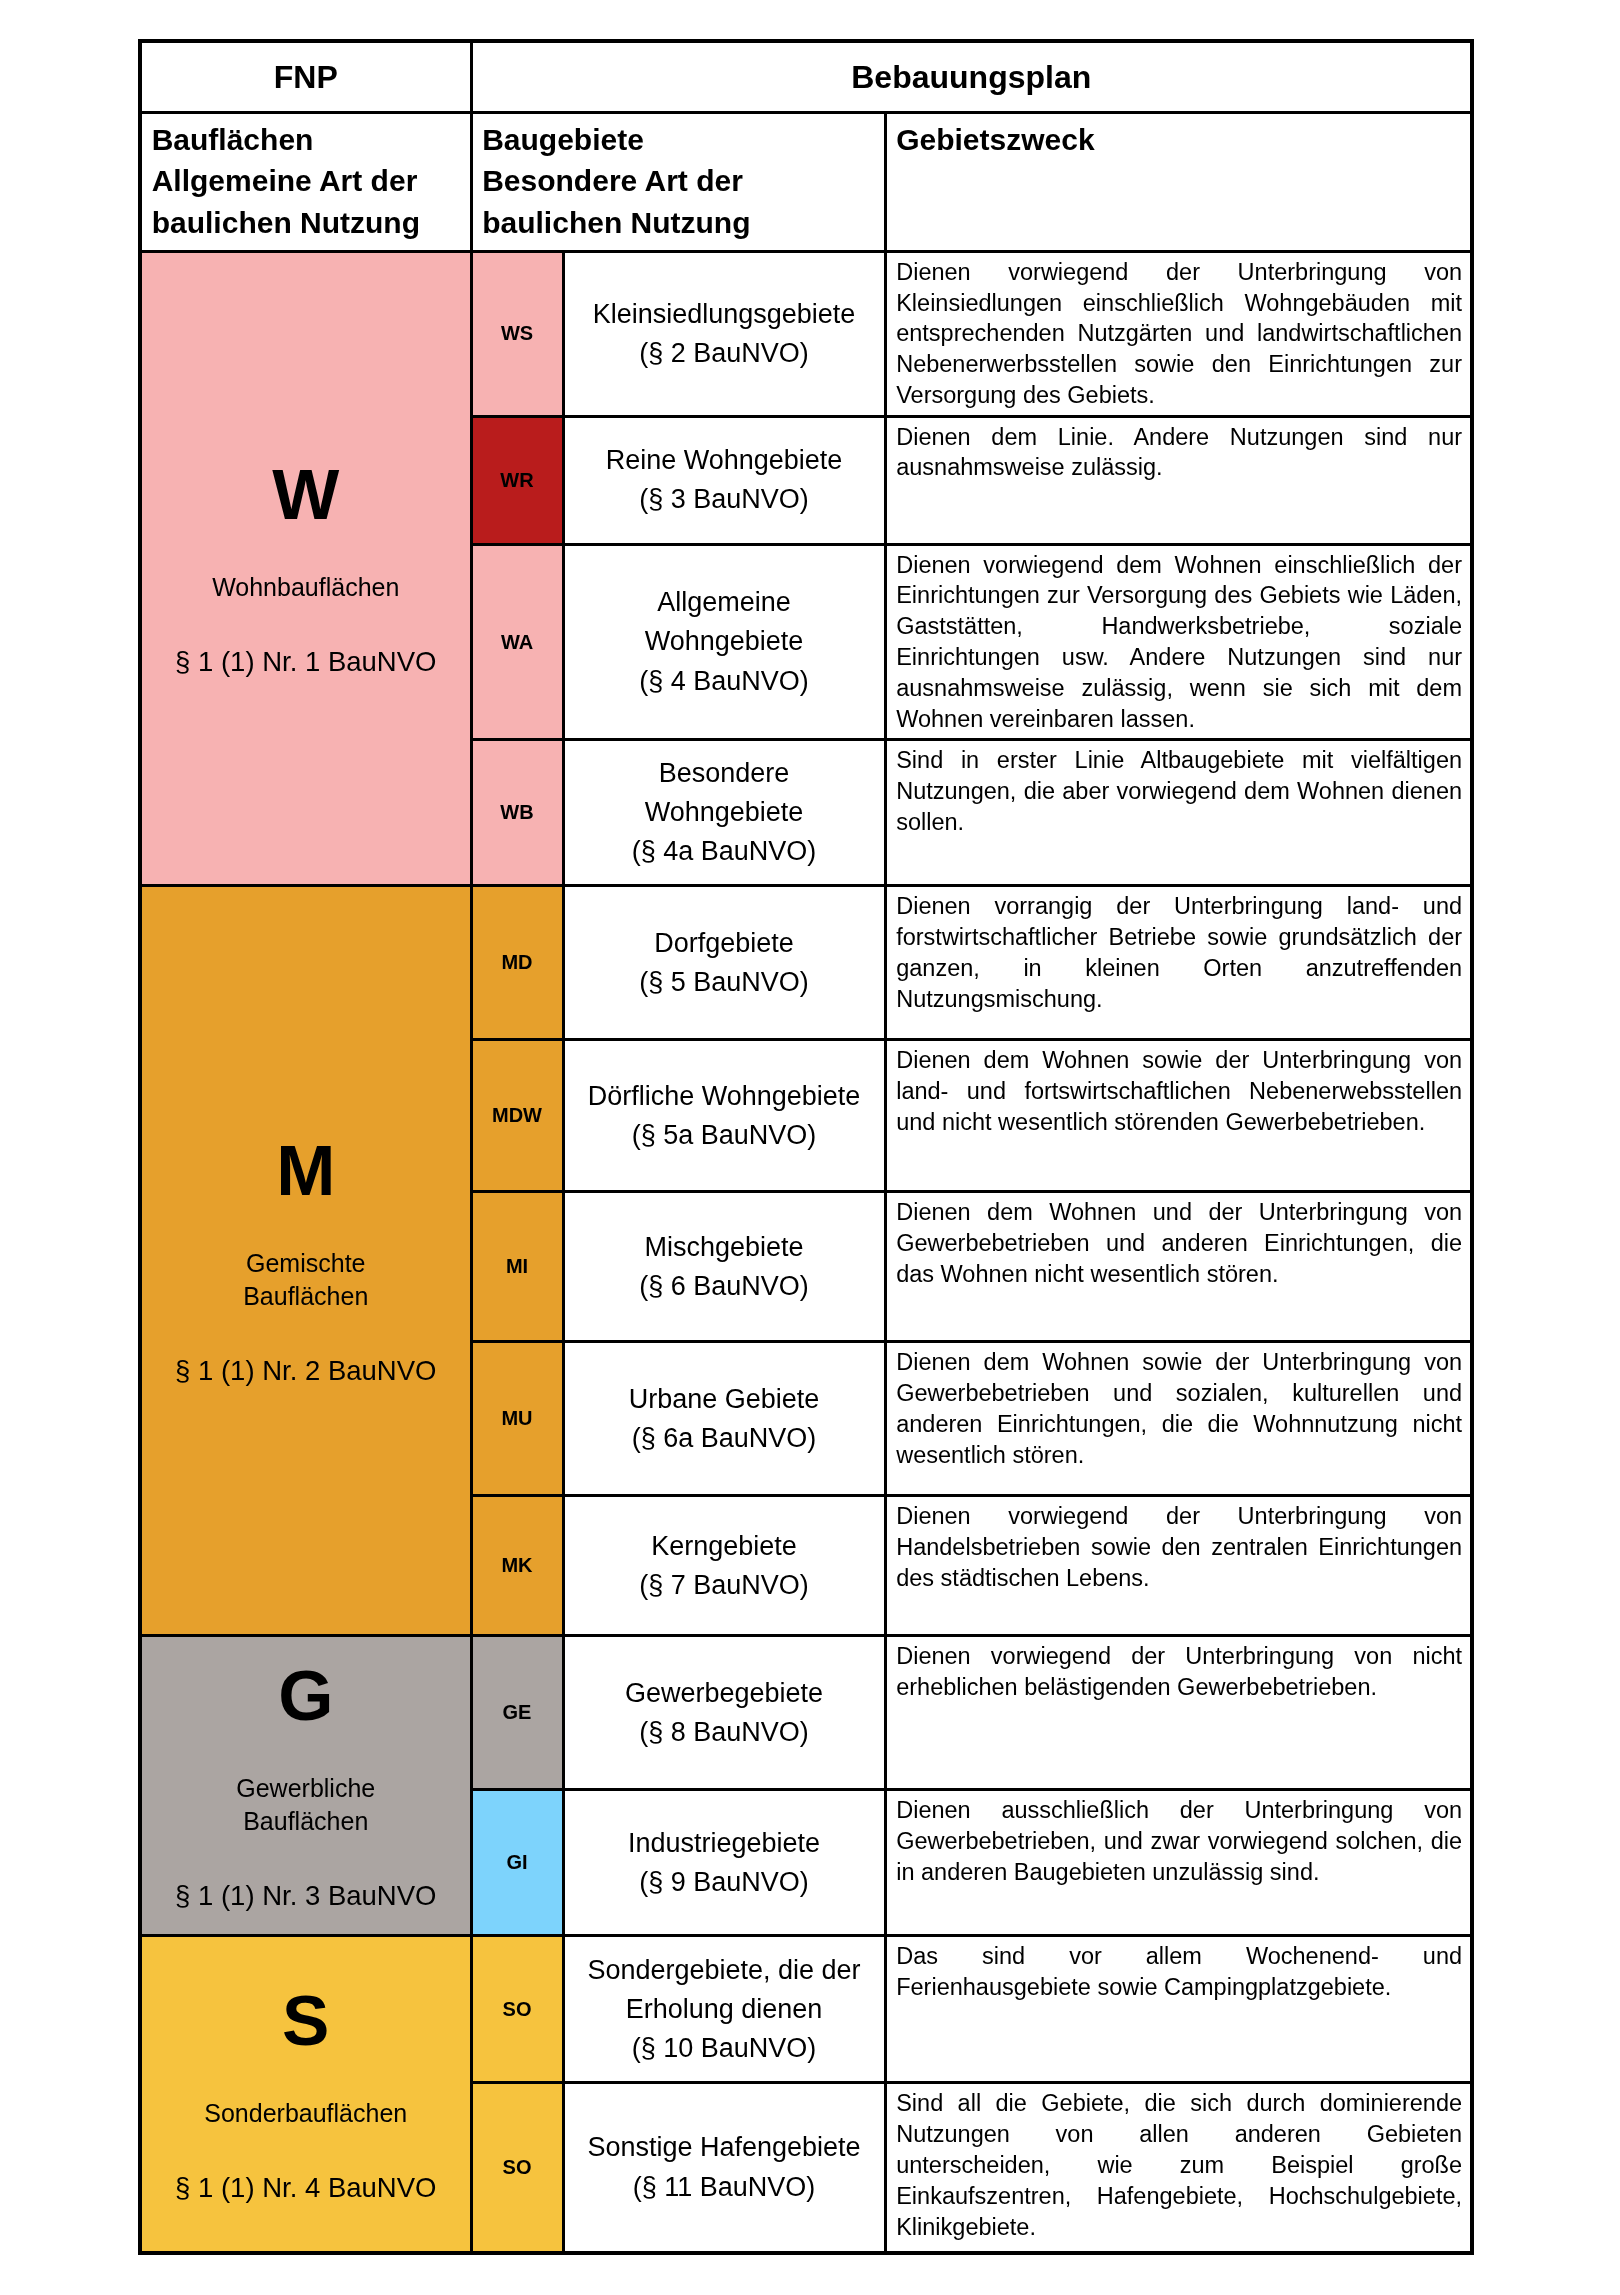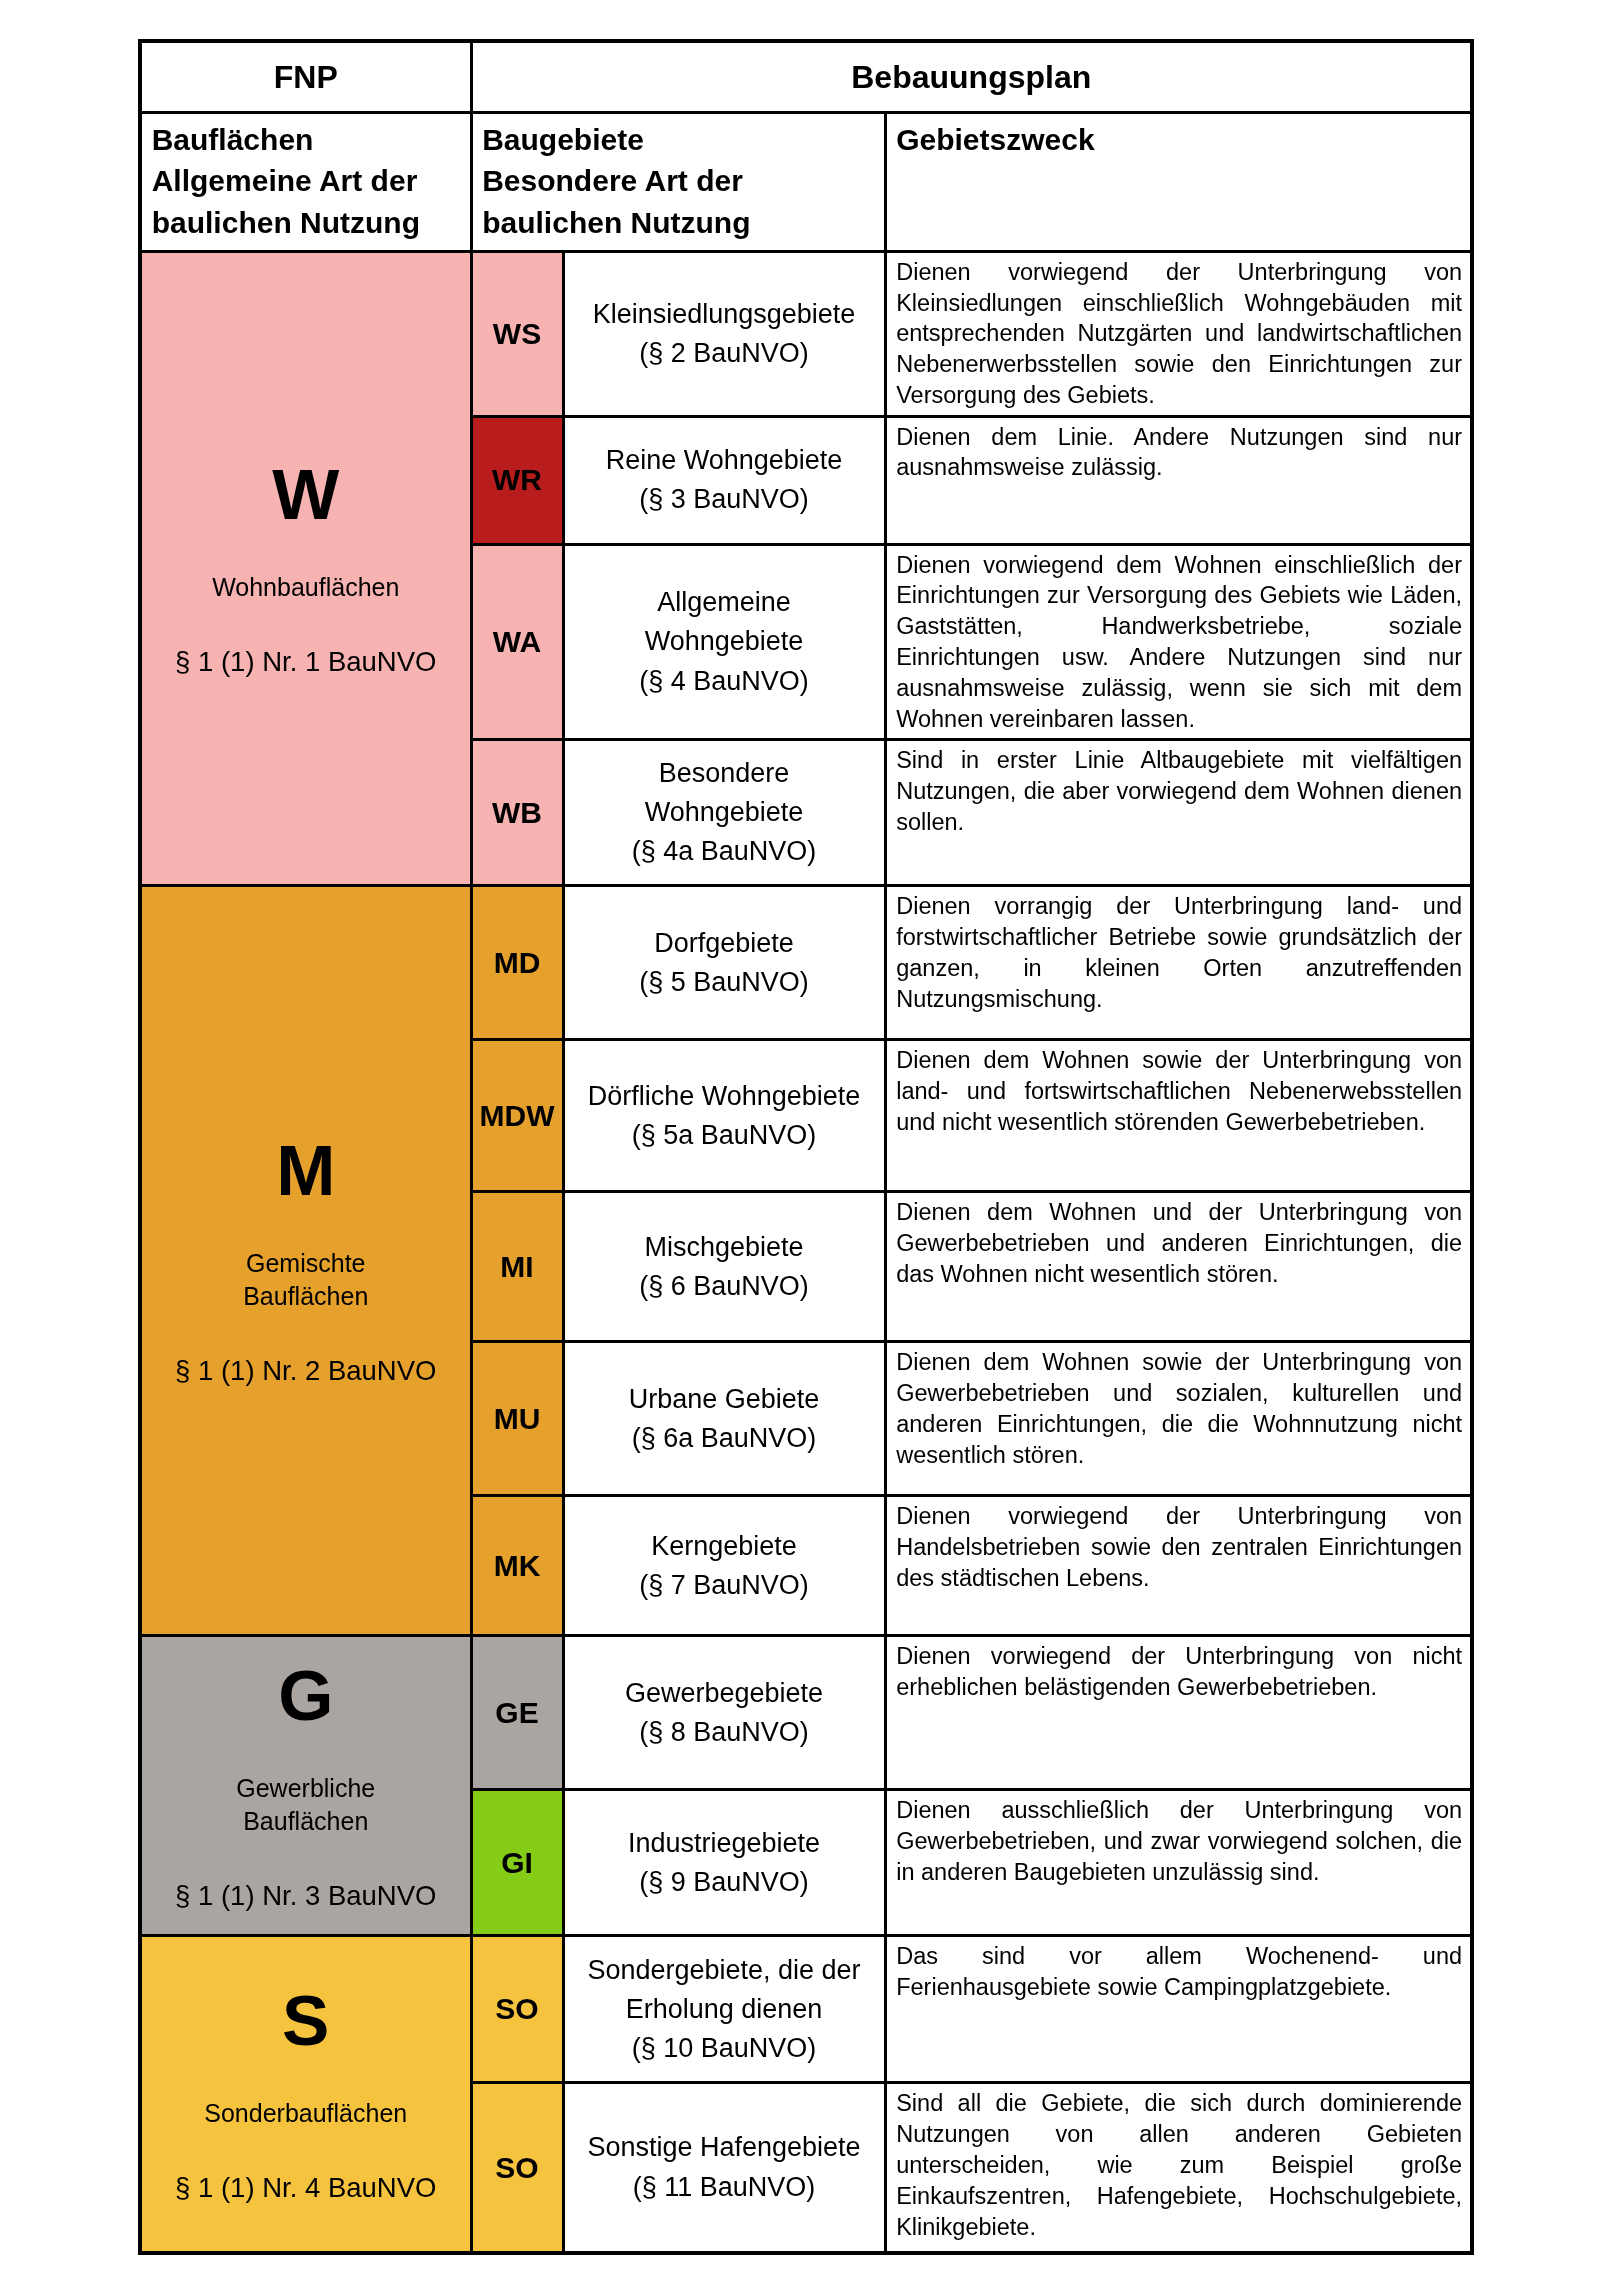--- a/index.html
+++ b/index.html
@@ -62,21 +62,21 @@
     font-size: 25px;
     line-height: 1.35;
   }
   .sec-ref {
     font-size: 27.5px;
     margin-top: 41px;
   }
   
   td.code {
     font-weight: bold;
-    font-size: 30px;
+    font-size: 20px;
     text-align: center;
     vertical-align: middle;
   }
   
   td.gname {
     font-size: 27px;
     line-height: 1.45;
     text-align: center;
     vertical-align: middle;
     background: #ffffff;
@@ -226,21 +226,21 @@
         <div class="sec-ref">§ 1 (1) Nr. 3 BauNVO</div>
       </td>
       <td class="code" style="background-color: rgb(171, 165, 162);">GE</td>
       <td class="gname">
         <div>Gewerbegebiete</div>
         <div>(§ 8 BauNVO)</div>
       </td>
       <td class="zweck">Dienen vorwiegend der Unterbringung von nicht erheblichen belästigenden Gewerbebetrieben.</td>
     </tr>
     <tr style="height:146px">
-      <td class="code" style="background-color: #84cc16;">GI</td>
+      <td class="code" style="background-color: #7dd3fc;">GI</td>
       <td class="gname">
         <div>Industriegebiete</div>
         <div>(§ 9 BauNVO)</div>
       </td>
       <td class="zweck">Dienen ausschließlich der Unterbringung von Gewerbebetrieben, und zwar vorwiegend solchen, die in anderen Baugebieten unzulässig sind.</td>
     </tr>
 
     <tr style="height:147px">
       <td class="sec" rowspan="2" style="background-color: rgb(246, 195, 62);">
         <div class="sec-letter">S</div>

